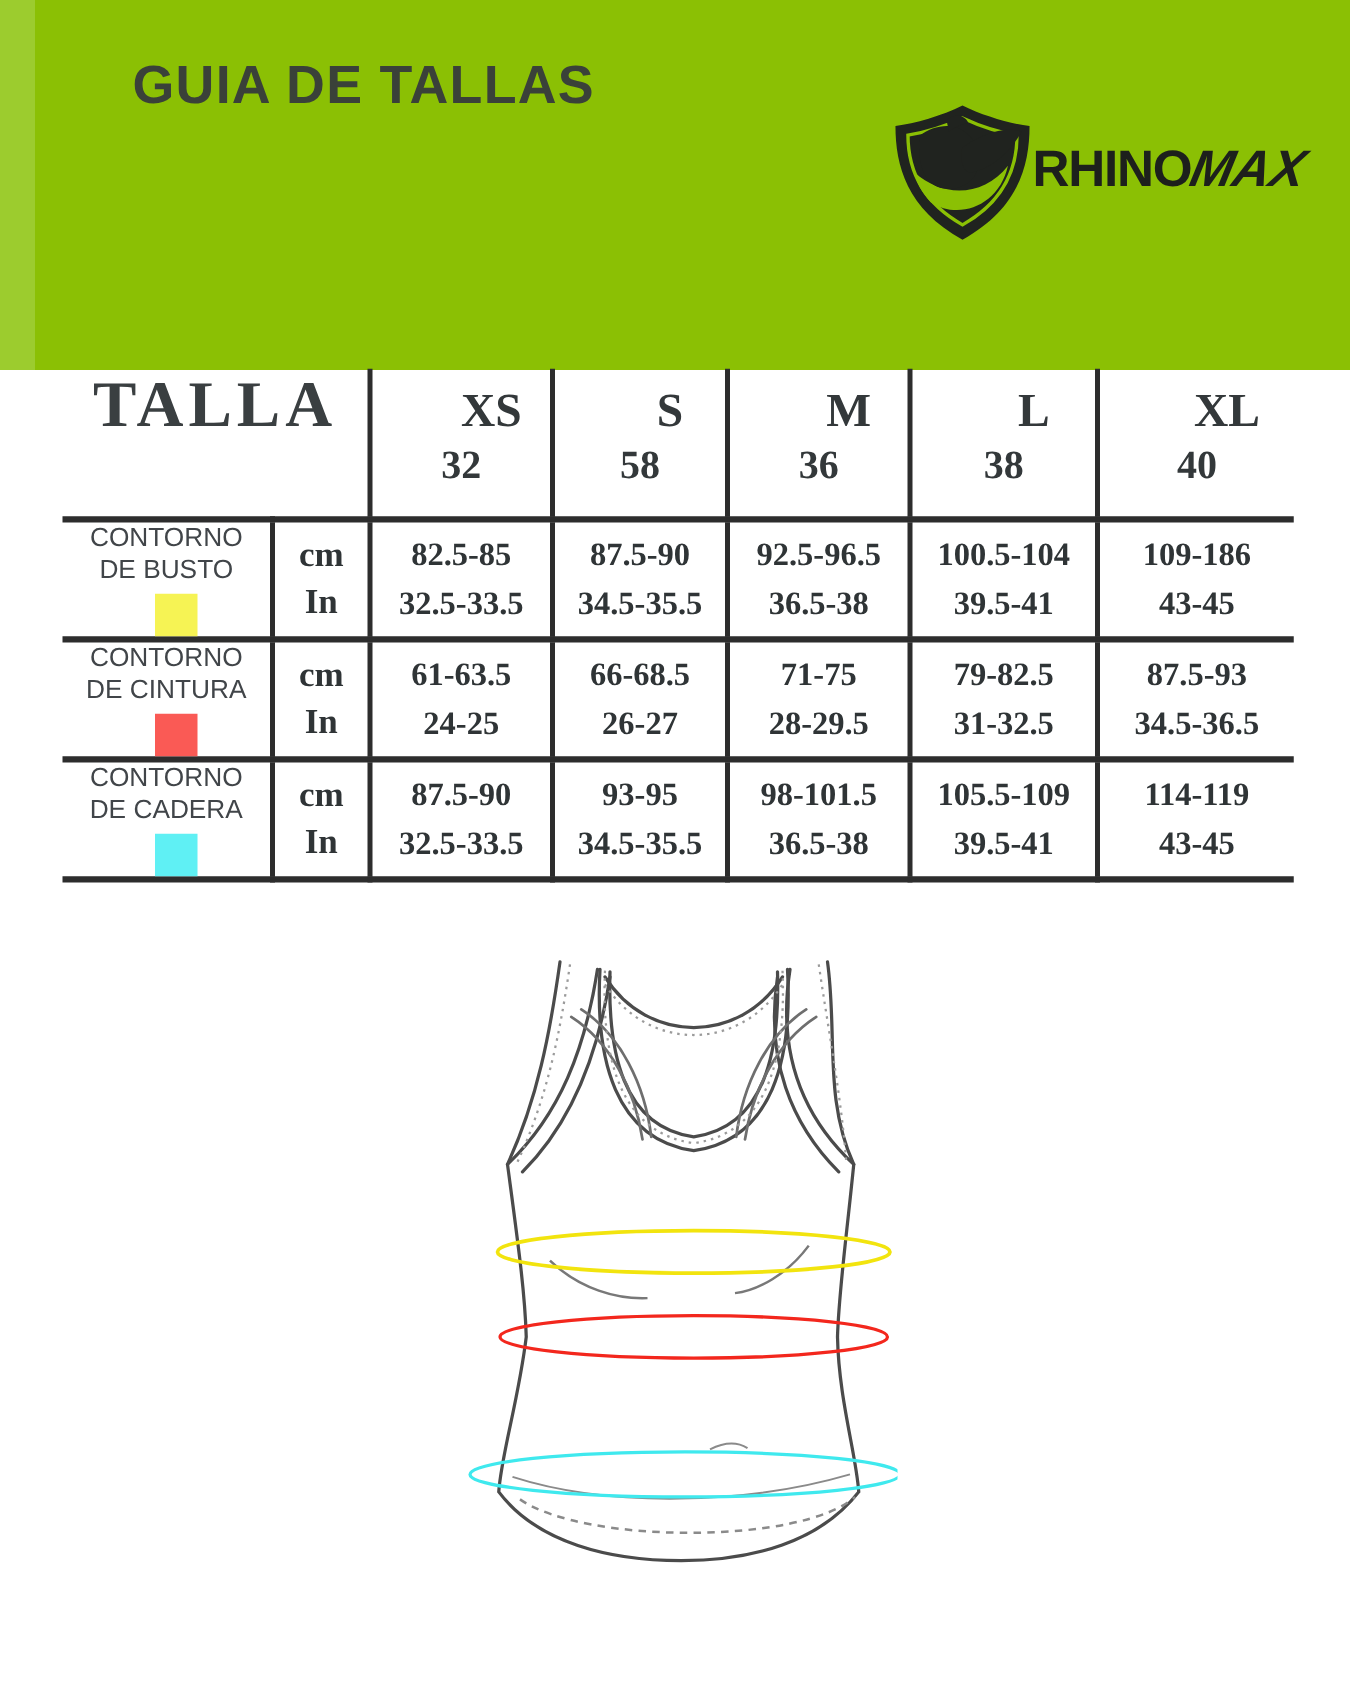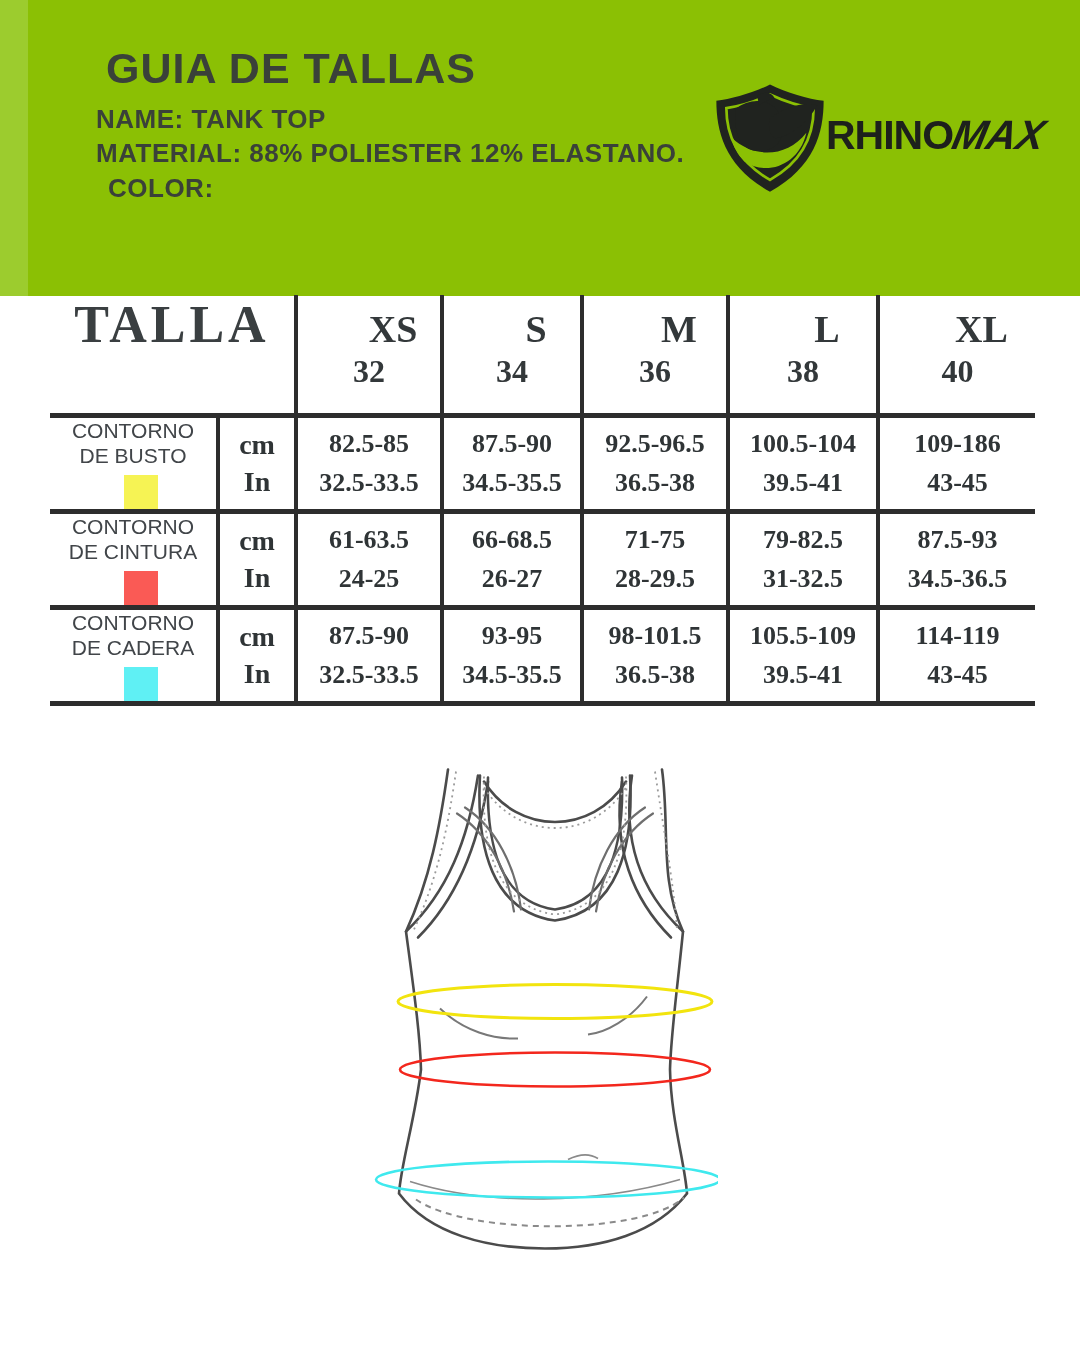--- a/index.html
+++ b/index.html
@@ -62,25 +62,20 @@
   .figure { position:absolute; left:368px; top:748px; width:350px; height:507px; }
 </style>
 </head>
 <body>
 
 <div class="page">
 
   <div class="header" style="background: rgb(139, 192, 4);">
     <div class="header-strip" style="background: rgb(156, 204, 46);"></div>
     <div class="title">GUIA DE TALLAS</div>
-    <div class="meta">
-      <div class="meta-line">NAME: TANK TOP</div>
-      <div class="meta-line">MATERIAL: 88% POLIESTER 12% ELASTANO.</div>
-      <div class="meta-line color-line">COLOR:</div>
-    </div>
 
     <div class="logo">
       <svg width="120" height="118" viewBox="0 0 132 126">
         <path d="M66,3 C48,12 24,19 7,21 C7,56 17,94 66,121 C115,94 125,56 125,21 C108,19 84,12 66,3 Z" fill="#20231F"></path>
         <path d="M66,14 C51,21 32,27 18,29 C18,56 27,86 66,108 C105,86 114,56 114,29 C100,27 81,21 66,14 Z" fill="none" stroke="#8BC004" stroke-width="3"></path>
         <path d="M24,62 C48,84 84,84 106,56 C98,92 62,104 38,88 C30,80 25,70 24,62 Z" fill="#8BC004"></path>
         <path d="M28,30 C40,20 58,18 68,26 C78,33 82,44 80,56 C78,70 64,78 50,76 C34,74 26,58 28,30 Z" fill="#20231F"></path>
         <path d="M52,16 C58,10 68,11 71,18 C64,20 58,23 54,26 Z" fill="#20231F"></path>
         <path d="M66,40 C82,28 104,21 118,26 C108,44 92,58 74,62 C66,63 63,48 66,40 Z" fill="#20231F"></path>
       </svg>
@@ -100,21 +95,21 @@
     </colgroup>
     <thead>
       <tr>
         <th class="corner" colspan="2">TALLA</th>
         <th class="size-col">
           <div class="size-letter">XS</div>
           <div class="size-number">32</div>
         </th>
         <th class="size-col">
           <div class="size-letter">S</div>
-          <div class="size-number">34</div>
+          <div class="size-number">58</div>
         </th>
         <th class="size-col">
           <div class="size-letter">M</div>
           <div class="size-number">36</div>
         </th>
         <th class="size-col">
           <div class="size-letter">L</div>
           <div class="size-number">38</div>
         </th>
         <th class="size-col">

